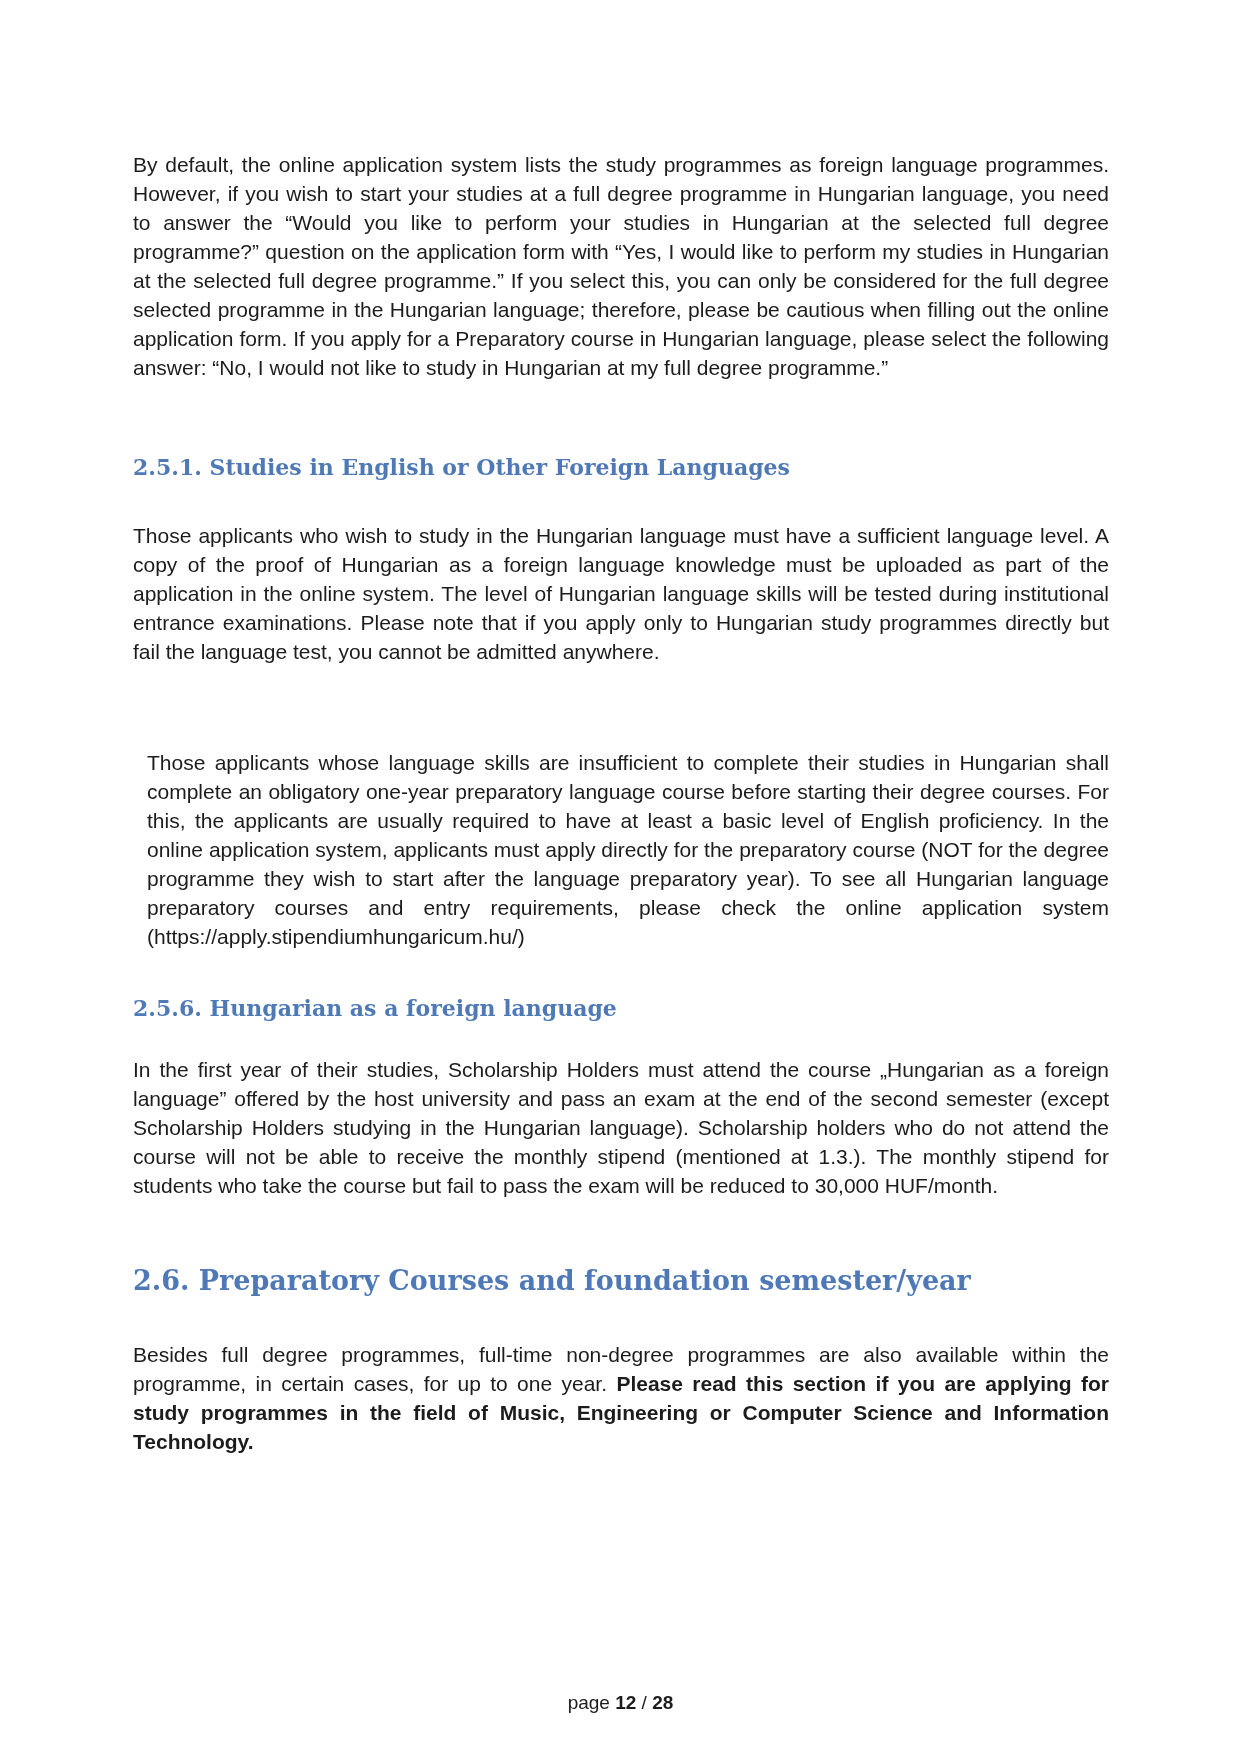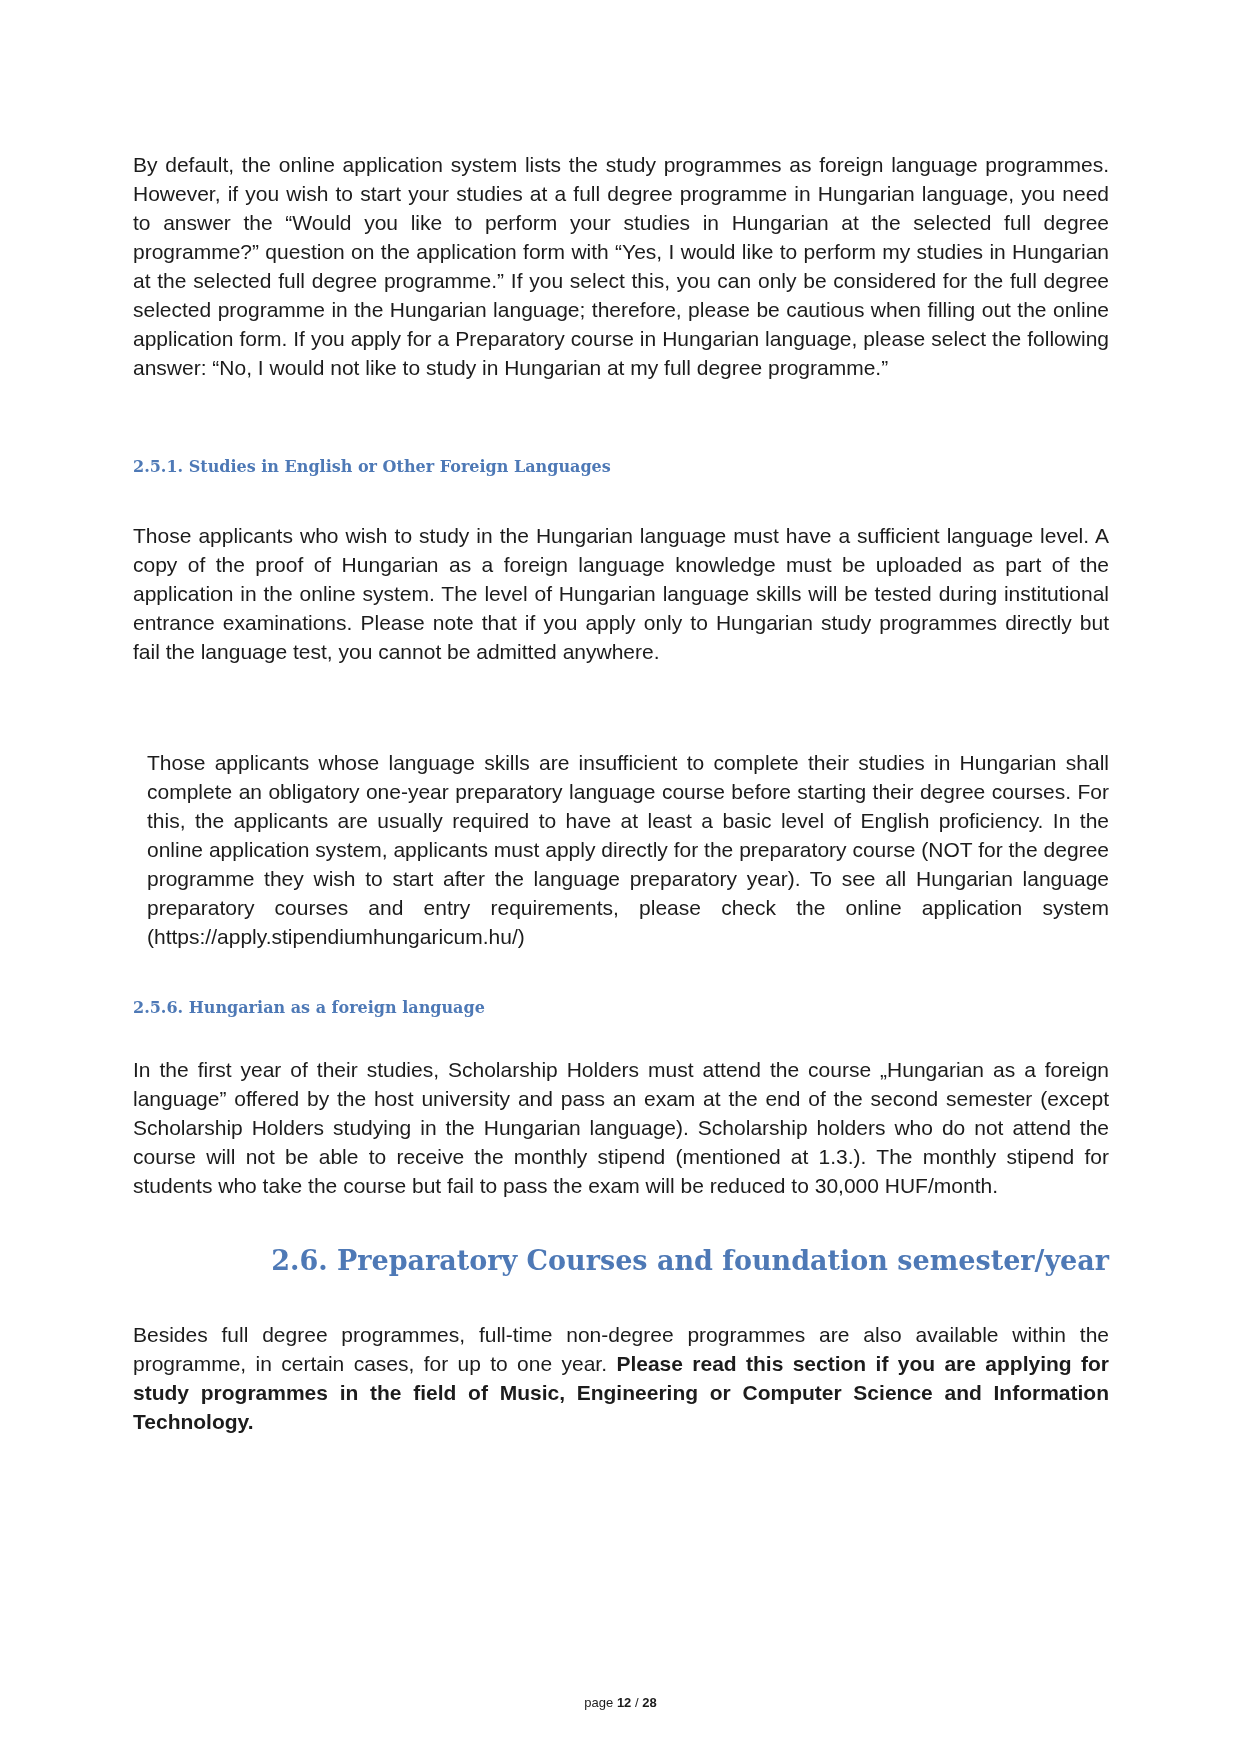--- a/index.html
+++ b/index.html
@@ -26,47 +26,47 @@
   }
   .bold { font-weight: bold; }
   .note-title {
     font-size: 19.5px;
     line-height: 29px;
     font-weight: bold;
   }
   .sub-heading {
     font-family: "DejaVu Serif", serif;
     font-weight: bold;
-    font-size: 16px;
+    font-size: 22px;
     line-height: 30px;
     color: #4e79b6;
   }
   .big-heading {
     font-family: "DejaVu Serif", serif;
     font-weight: bold;
     font-size: 27px;
     line-height: 34px;
     color: #4e79b6;
   }
   .h-251 { margin-top: 70px; }
   .p-251 { margin-top: 33px; }
   .h-252 { margin-top: 14px; }
   .p-252a { margin-top: 39px; }
   .p-252b { margin-top: 82px; margin-left: 14px; }
   .h-256 { margin-top: 42px; }
   .p-256 { margin-top: 32px; }
-  .h-26 { margin-top: 44px; text-align: right; }
+  .h-26 { margin-top: 64px; }
   .p-26 { margin-top: 42px; }
   .footer {
     position: absolute;
     left: 0;
     top: 1688px;
     width: 1241px;
     text-align: center;
-    font-size: 13px;
+    font-size: 19px;
     line-height: 29px;
   }
 </style>
 </head>
 <body>
 
 <div class="content">
 
 
   <div class="body-text">By default, the online application system lists the study programmes as foreign language programmes. However, if you wish to start your studies at a full degree programme in Hungarian language, you need to answer the “Would you like to perform your studies in Hungarian at the selected full degree programme?” question on the application form with “Yes, I would like to perform my studies in Hungarian at the selected full degree programme.” If you select this, you can only be considered for the full degree selected programme in the Hungarian language; therefore, please be cautious when filling out the online application form. If you apply for a Preparatory course in Hungarian language, please select the following answer: “No, I would not like to study in Hungarian at my full degree programme.”</div>

